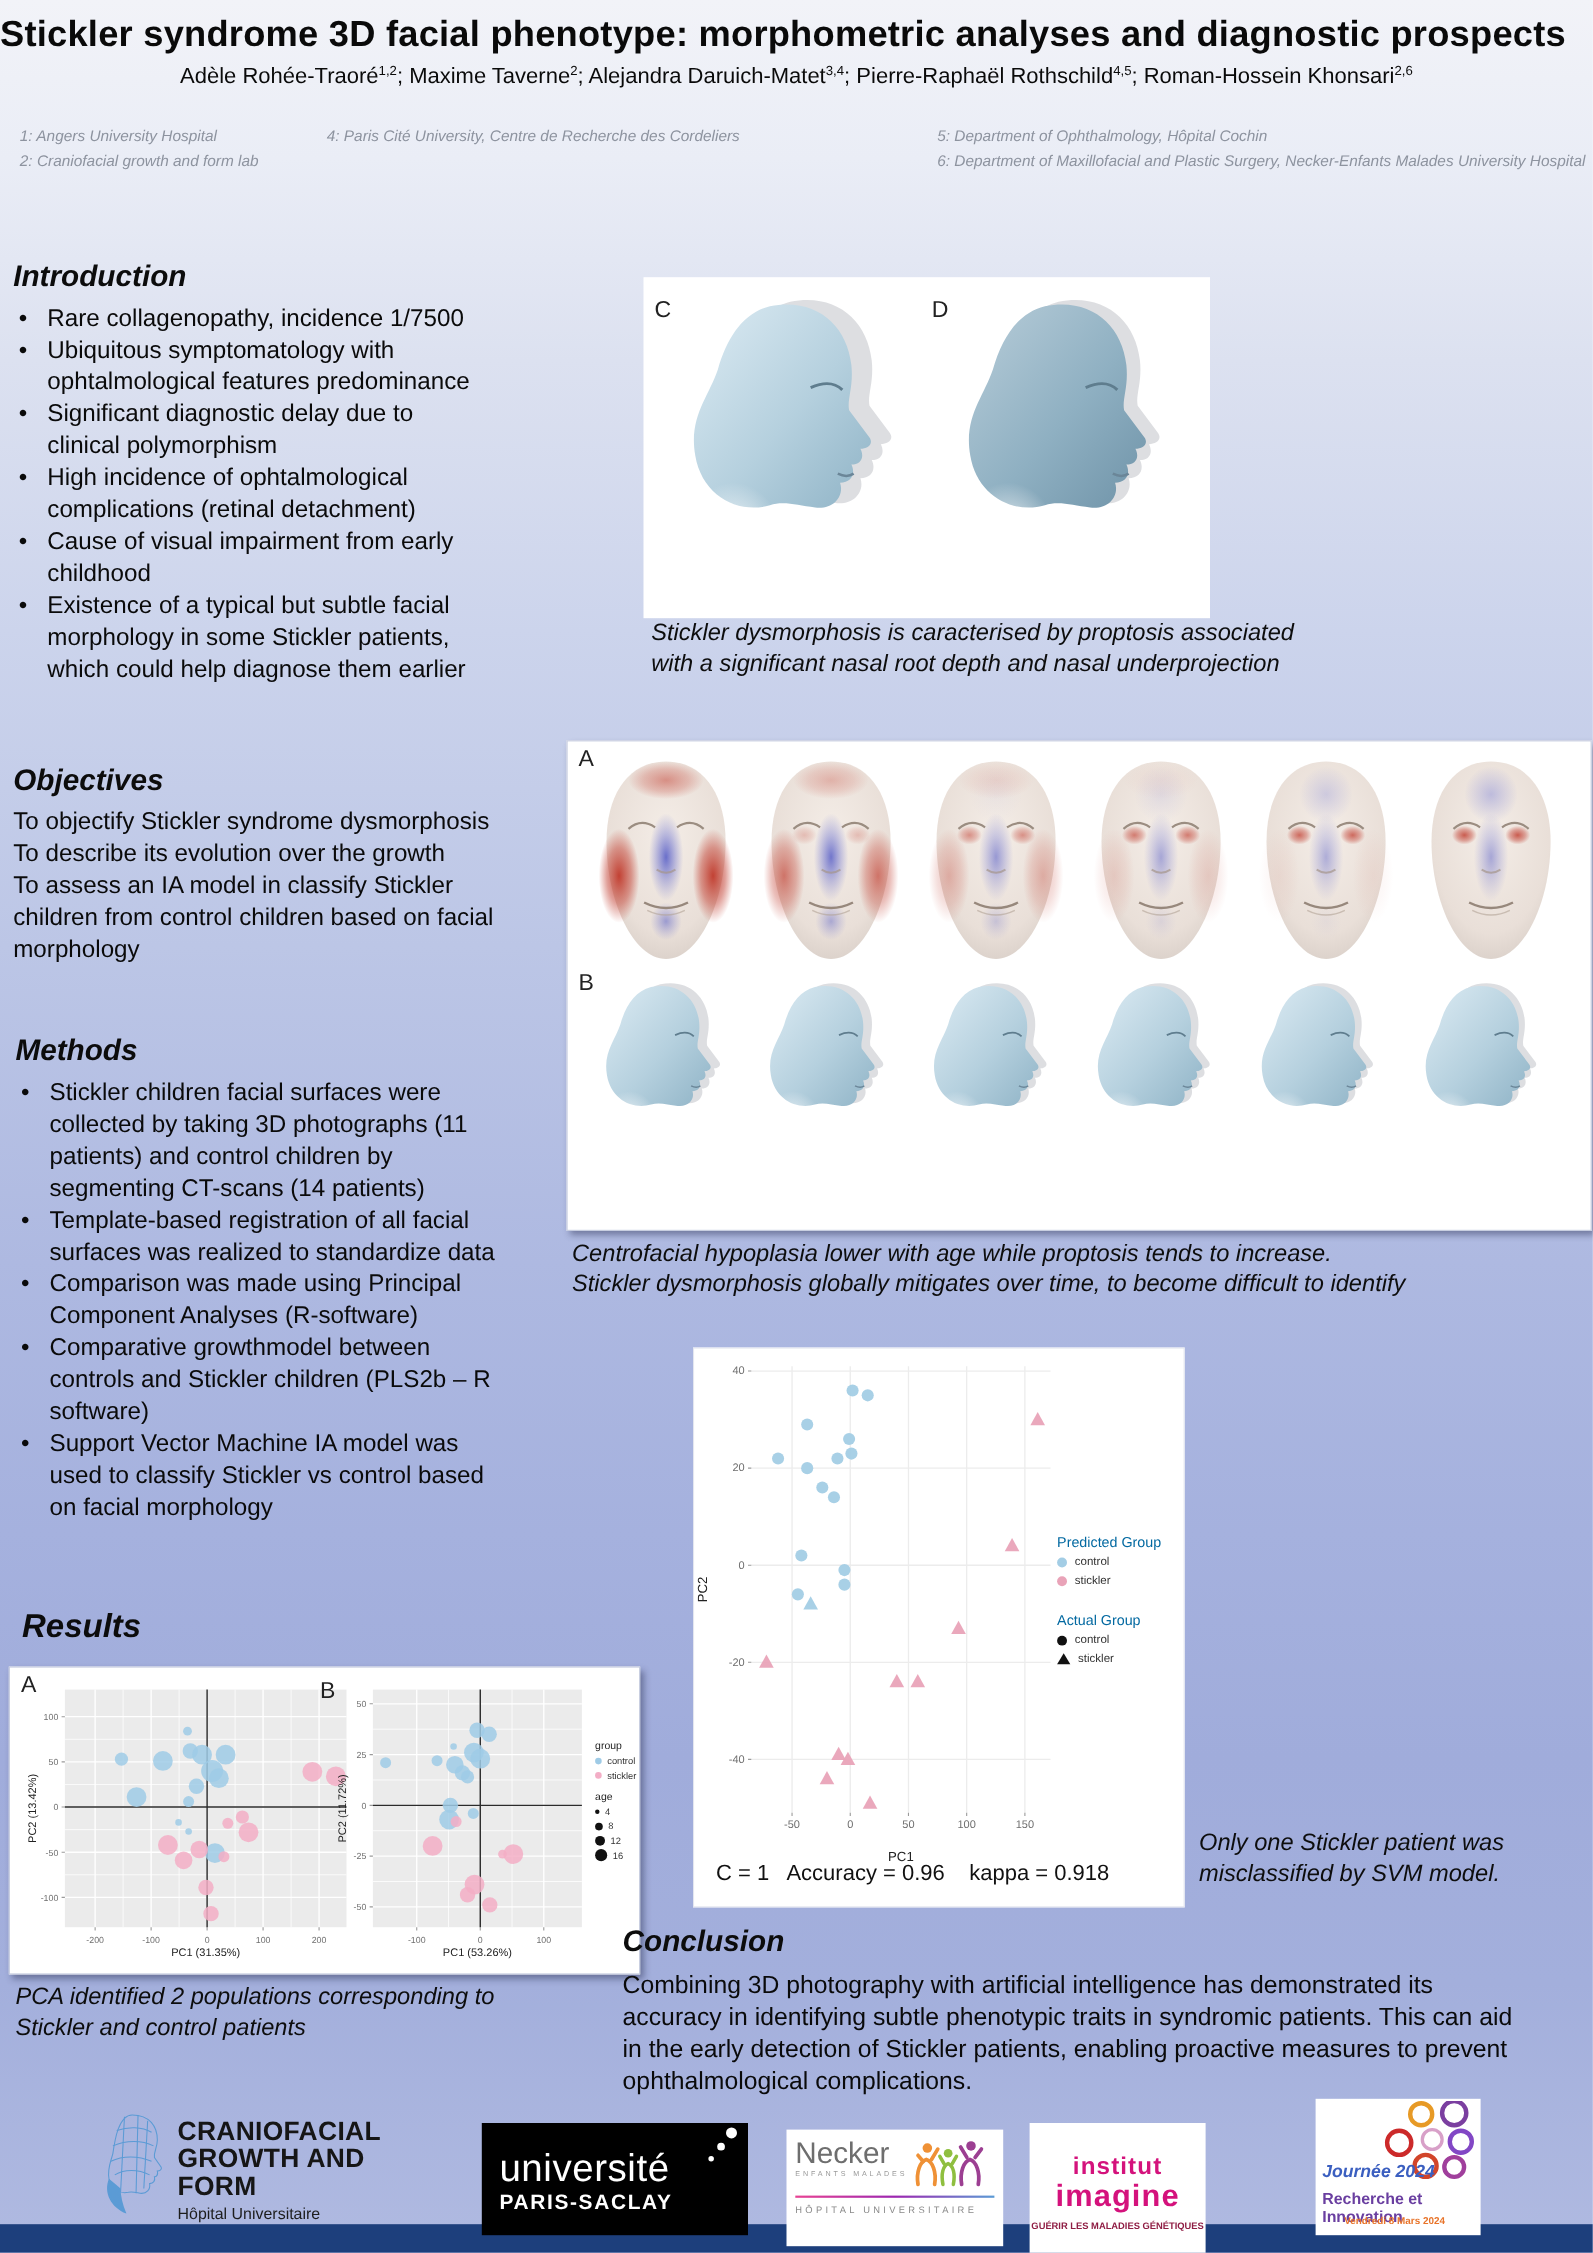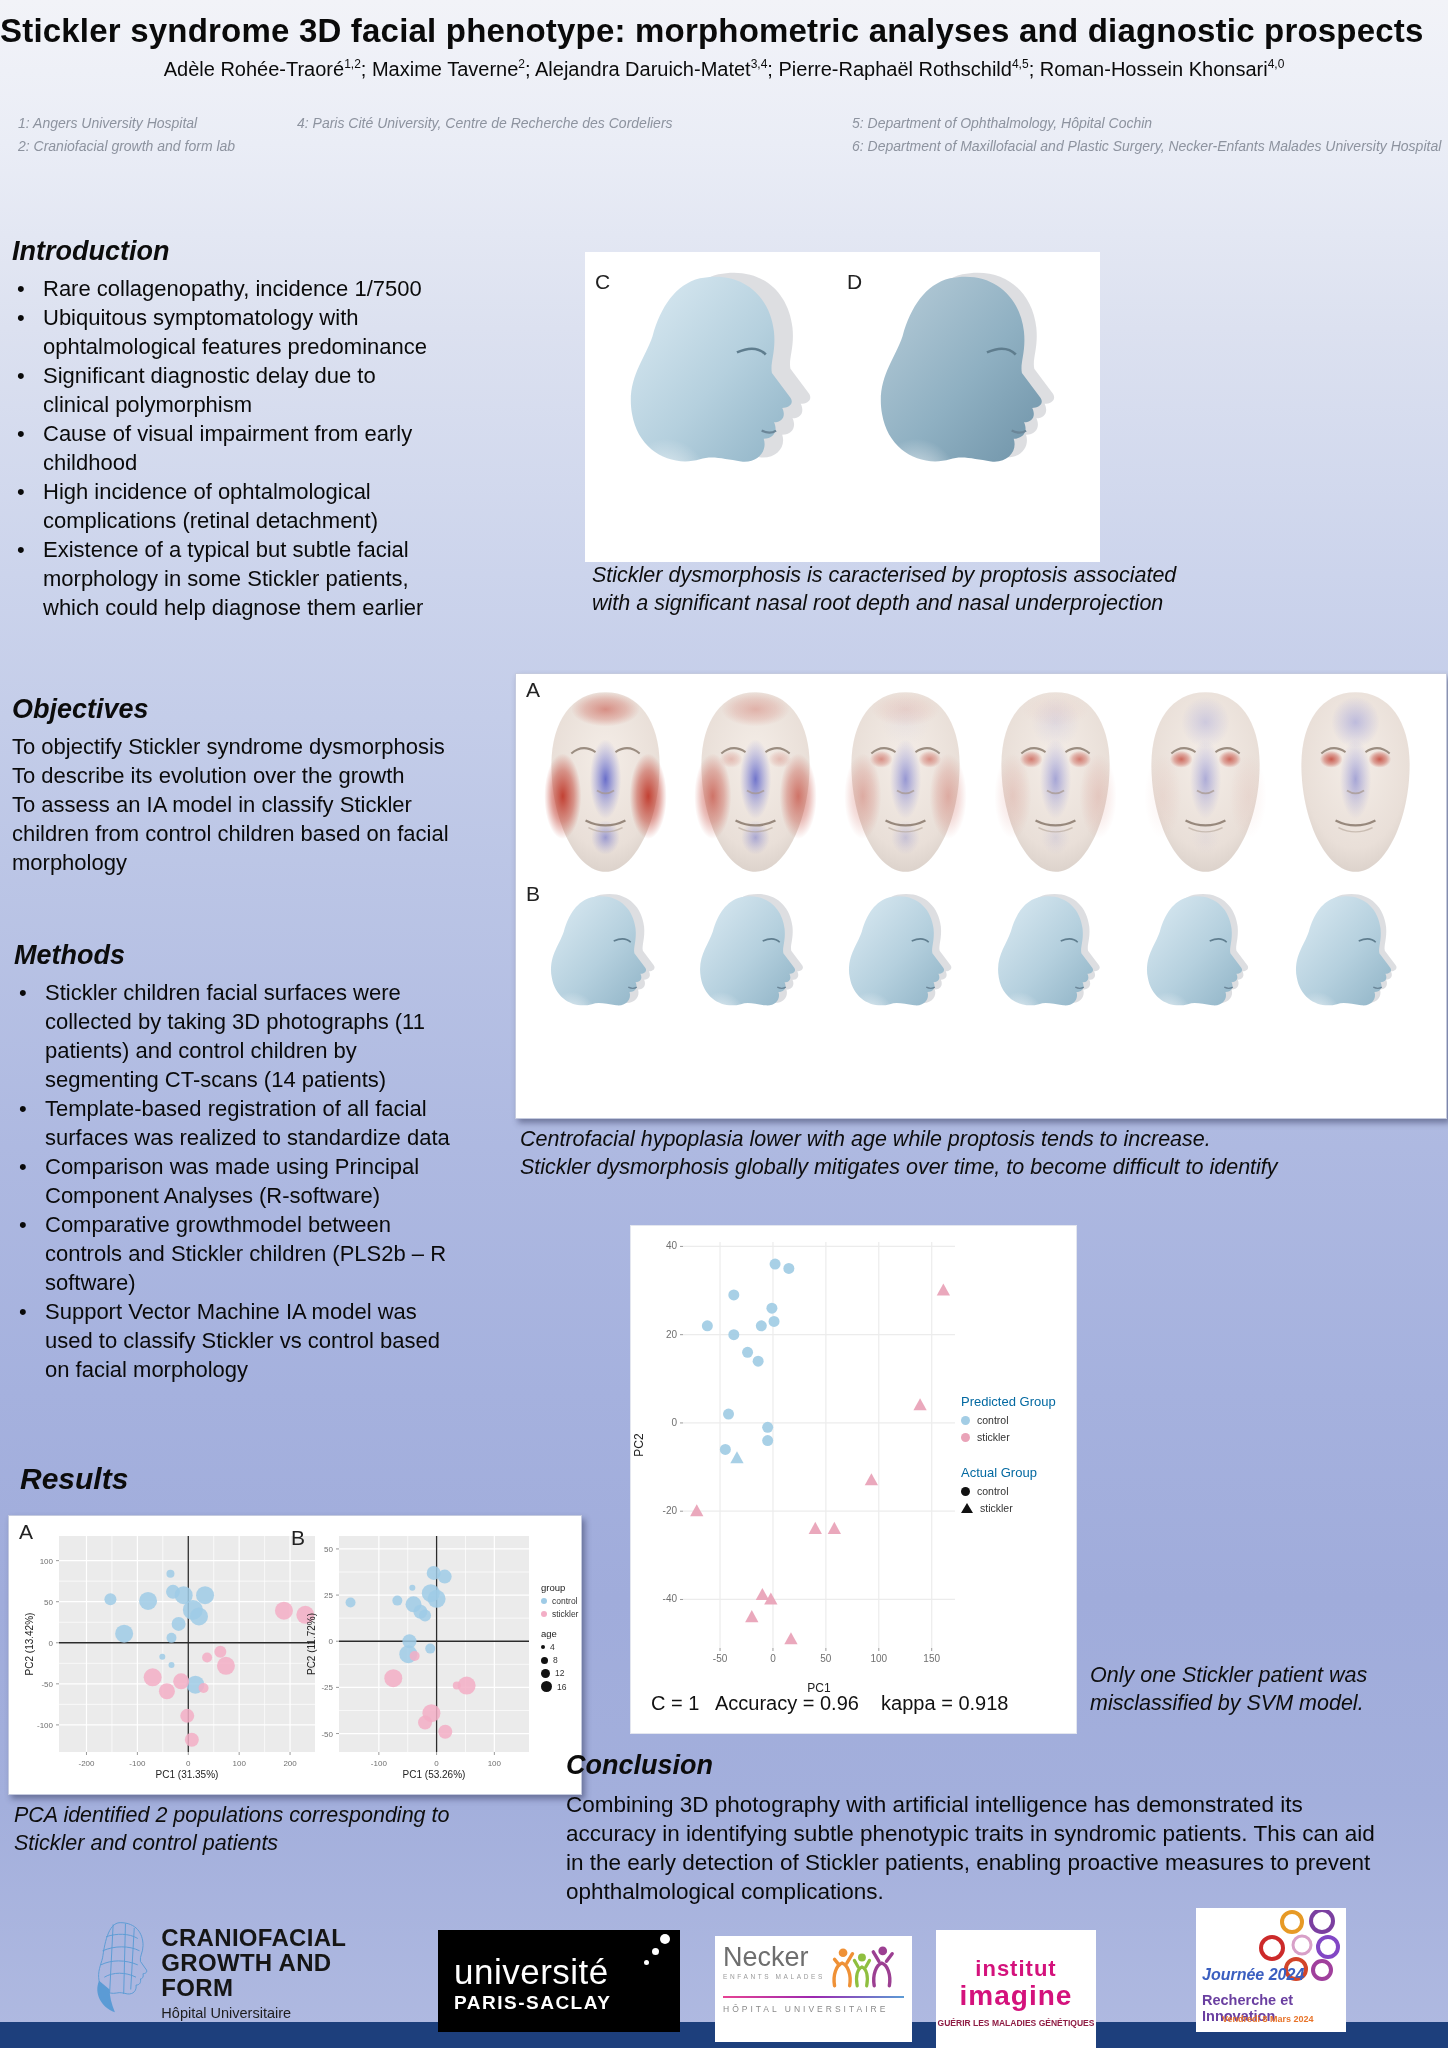--- a/index.html
+++ b/index.html
@@ -42,21 +42,21 @@
   .imagine-sub{color:#8f1d44;font-size:8.5px;font-weight:bold}
   .journee-1{color:#3b5fc0;font-weight:bold;font-style:italic;font-size:16px}
   .journee-2{color:#6a3fa0;font-weight:bold;font-size:14.5px}
   .journee-3{color:#e8742a;font-weight:bold;font-size:9px}
   .bottom-bar{background:#1d3f7c}
 </style>
 </head>
 <body>
 
 <div class="abs title" style="left:0;top:12;width:1448px;top:12px">Stickler syndrome 3D facial phenotype: morphometric analyses and diagnostic prospects</div>
-<div class="abs authors" style="left:0;top:57px;width:1448px"><span>Adèle Rohée-Traoré</span><sup>1,2</sup>; <span>Maxime Taverne</span><sup>2</sup>;  <span>Alejandra Daruich-Matet</span><sup>3,4</sup>; <span>Pierre-Raphaël Rothschild</span><sup>4,5</sup>; <span>Roman-Hossein Khonsari</span><sup>4,0</sup></div>
+<div class="abs authors" style="left:0;top:57px;width:1448px"><span>Adèle Rohée-Traoré</span><sup>1,2</sup>; <span>Maxime Taverne</span><sup>2</sup>;  <span>Alejandra Daruich-Matet</span><sup>3,4</sup>; <span>Pierre-Raphaël Rothschild</span><sup>4,5</sup>; <span>Roman-Hossein Khonsari</span><sup>2,6</sup></div>
 <div class="abs affil" style="left:18px;top:112px;width:265px">
     <ul class="plain">
       <li>1: Angers University Hospital</li>
       <li>2: Craniofacial growth and form lab</li>
     </ul>
   </div>
 <div class="abs affil" style="left:297px;top:112px;width:545px">
     <ul class="plain">
       <li>4: Paris Cité University, Centre de Recherche des Cordeliers</li>
     </ul>
@@ -66,22 +66,22 @@
       <li>5: Department of Ophthalmology, Hôpital Cochin</li>
       <li>6: Department of Maxillofacial and Plastic Surgery, Necker-Enfants Malades University Hospital</li>
     </ul>
   </div>
 
 <div class="abs h" style="left:12px;top:236px">Introduction</div>
 <ul class="abs bullets body-text" style="left:10px;top:274px;width:436px">
     <li>Rare collagenopathy, incidence 1/7500</li>
     <li>Ubiquitous symptomatology with ophtalmological features predominance</li>
     <li>Significant diagnostic delay due to clinical polymorphism</li>
+    <li>High incidence of ophtalmological complications (retinal detachment)</li>
     <li>Cause of visual impairment from early childhood</li>
-    <li>High incidence of ophtalmological complications (retinal detachment)</li>
     <li>Existence of a typical but subtle facial morphology in some Stickler patients, which could help diagnose them earlier</li>
   </ul>
 
 <div class="abs h" style="left:12px;top:694px">Objectives</div>
 <div class="abs body-text" style="left:12px;top:732px;width:468px">
     <ul class="plain">
       <li>To objectify Stickler syndrome dysmorphosis</li>
       <li>To describe its evolution over the growth</li>
       <li>To assess an IA model in classify Stickler children from control children based on facial morphology</li>
     </ul>

